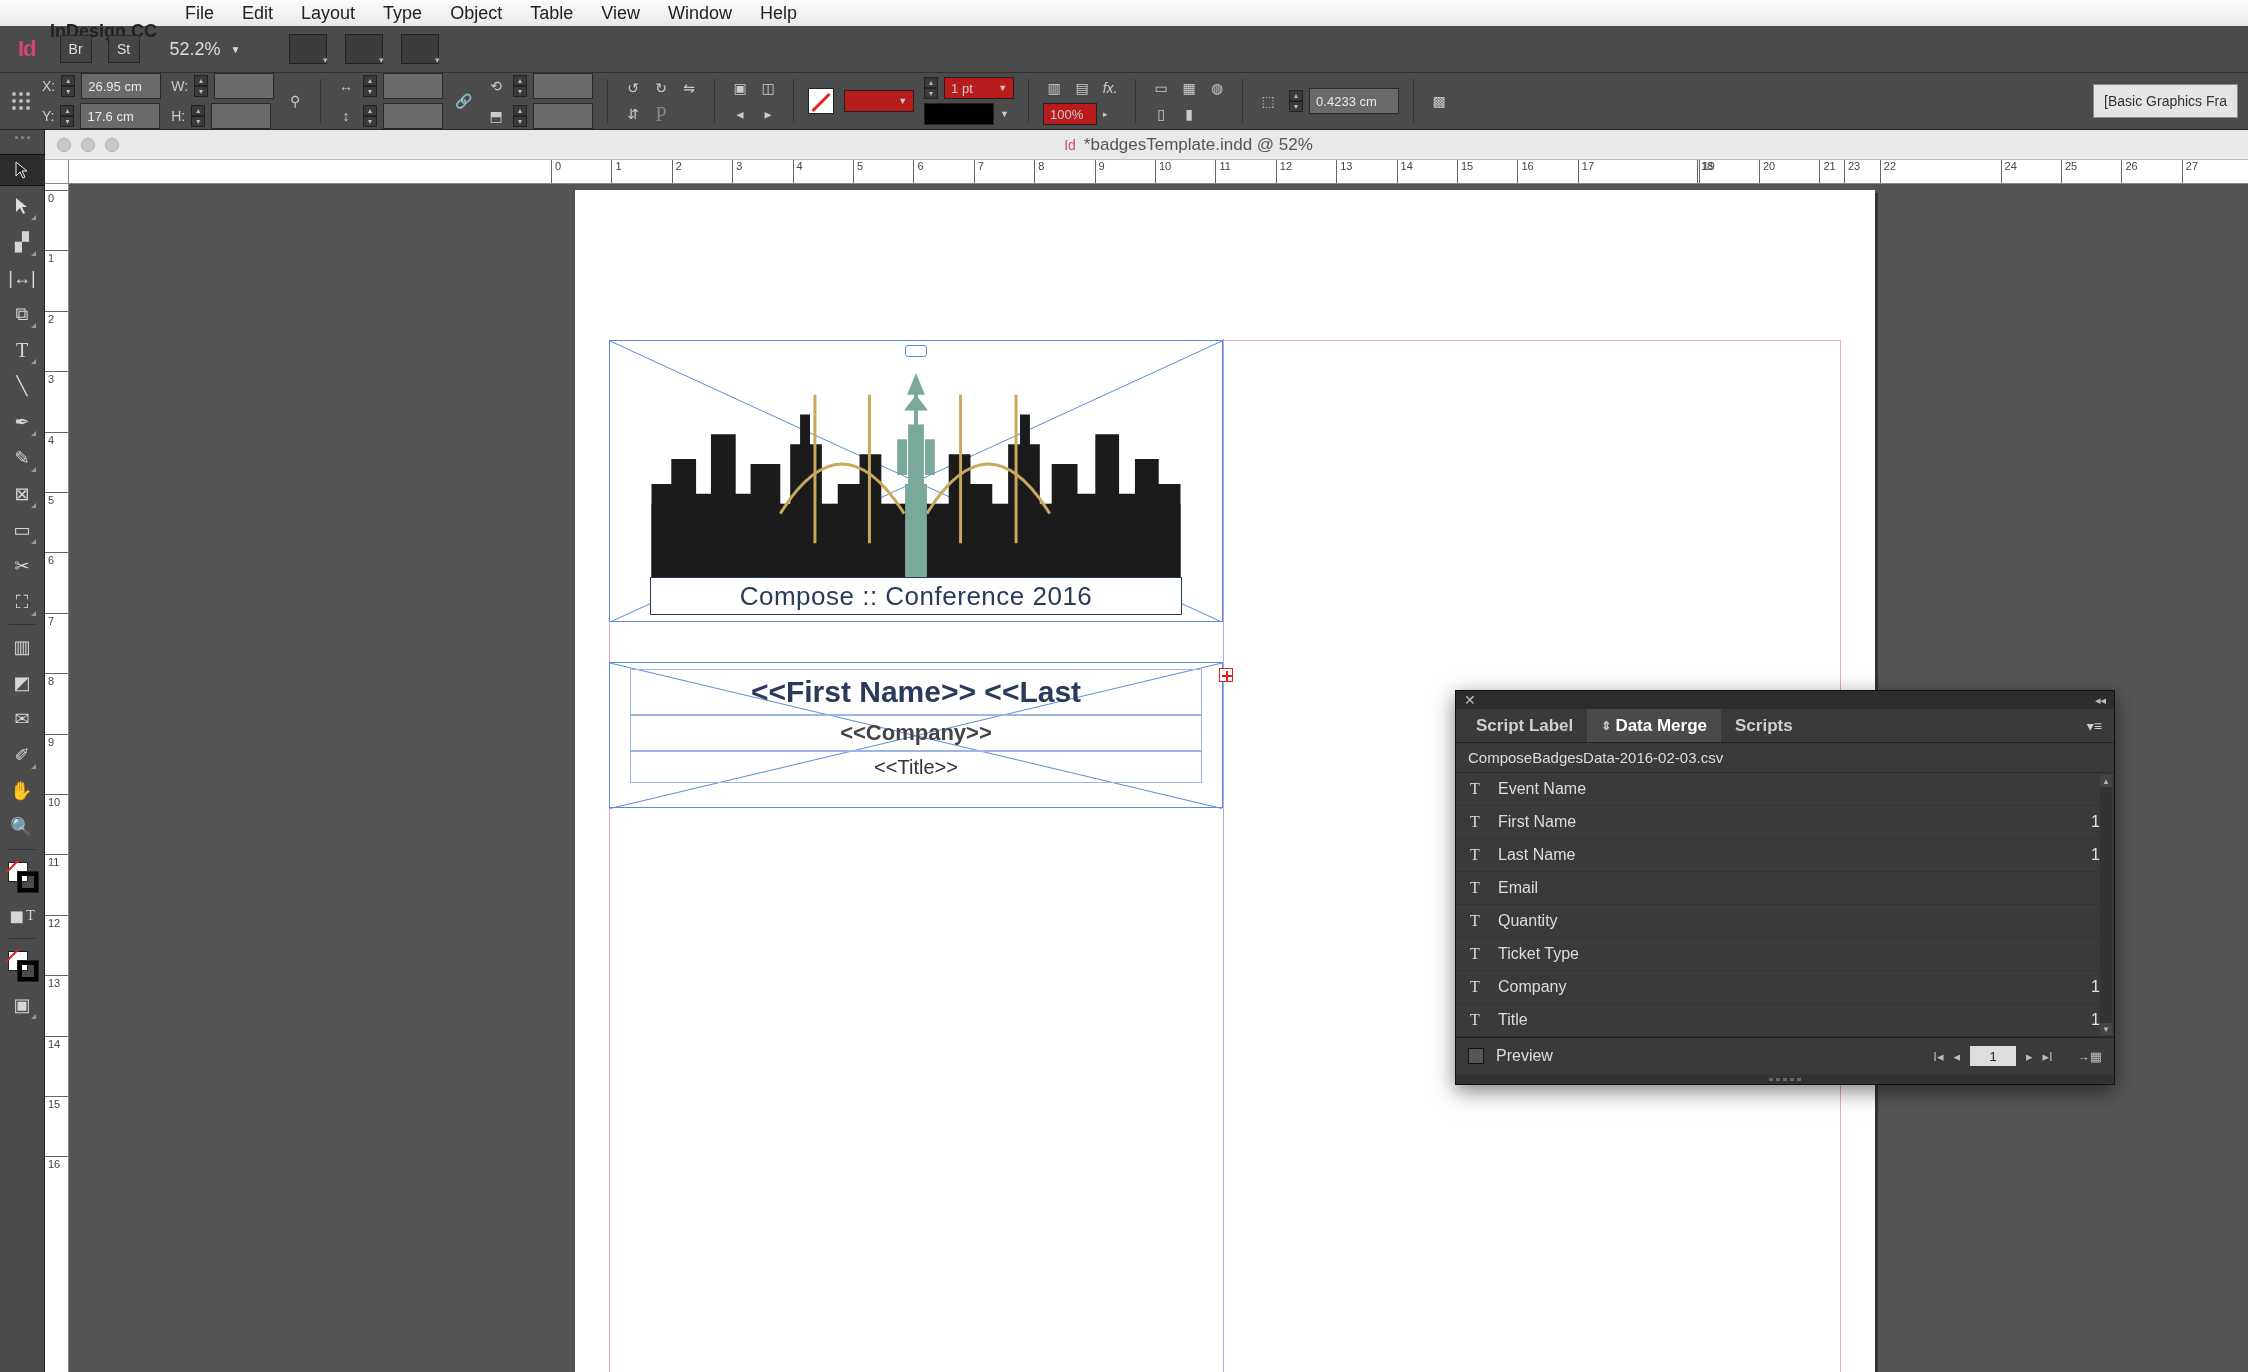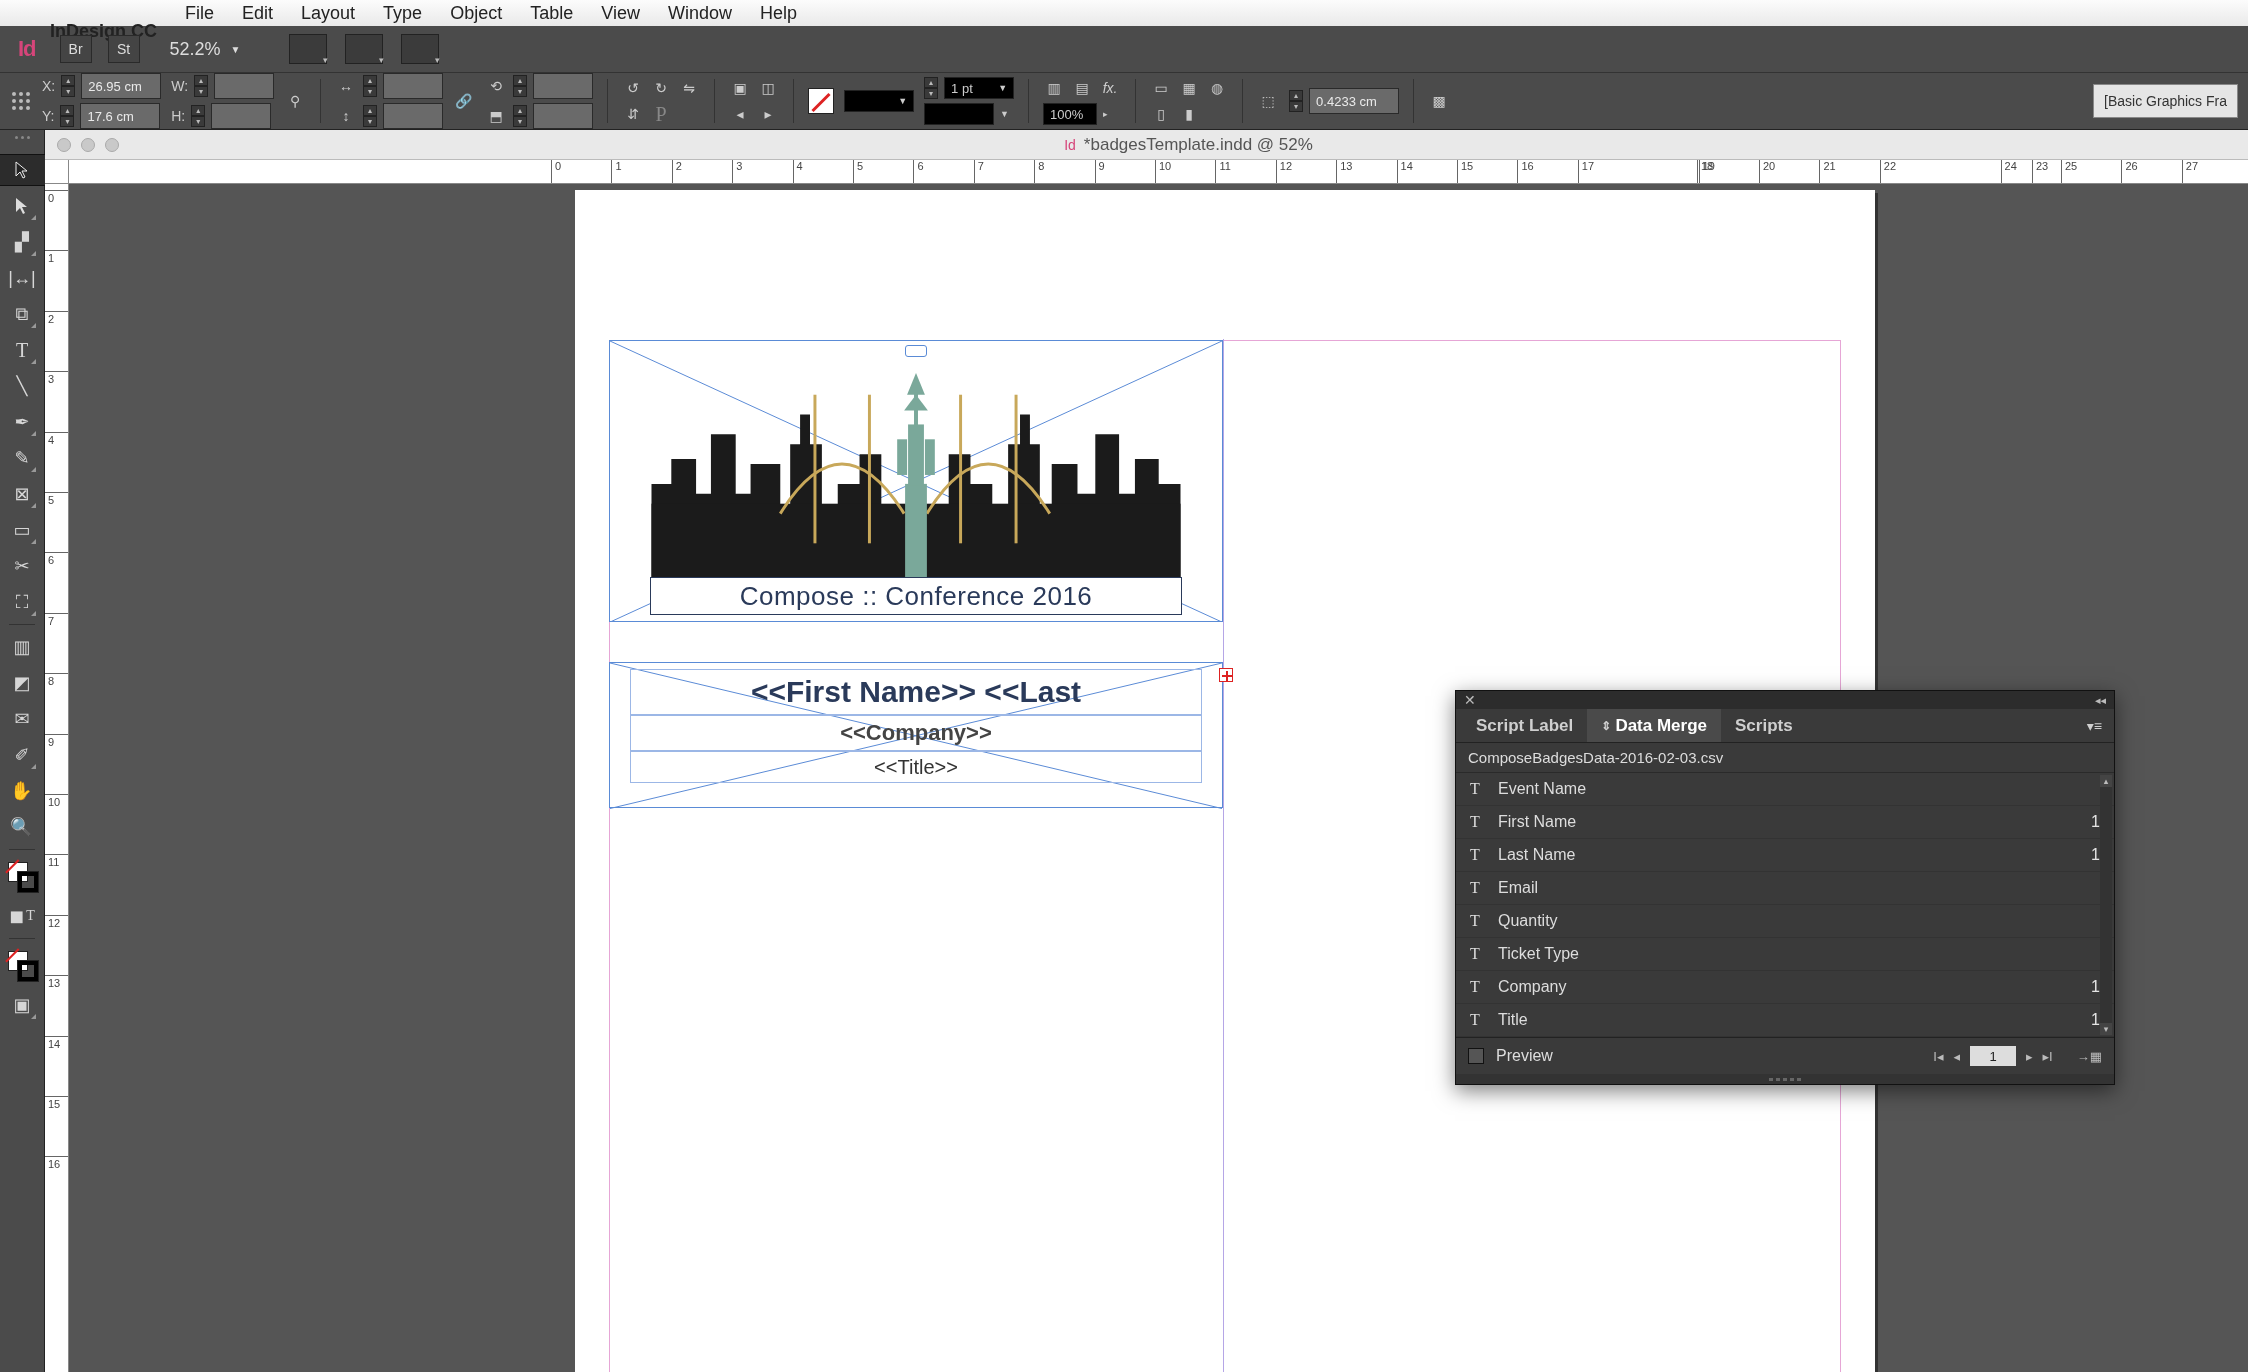--- a/index.html
+++ b/index.html
@@ -29,21 +29,21 @@
 .fld { height:22px; background:#6a6a6a; border:1px solid #2a2a2a; min-width:80px; padding:12px 6px; color:#eaeaea; font-size:13px; display:flex; align-items:center;}
 .fld.narrow{min-width:60px;}
 .fld.wide{min-width:90px;}
 .stepbtns{ display:flex; flex-direction:column;}
 .step{ width:14px; height:11px; background:#3a3a3a; border:1px solid #222; font-size:8px; color:#bbb; display:flex; align-items:center; justify-content:center;}
 .icon { width:22px; height:22px; display:flex; align-items:center; justify-content:center; color:#ccc; font-size:14px;}
 .sep { width:1px; height:44px; background:#333; margin:0 4px;}
 .swatch-none{ width:26px; height:26px; background:#fff; position:relative; border:1px solid #222;}
 .swatch-none::after{content:""; position:absolute; left:0; right:0; top:50%; border-top:3px solid #d22; transform:rotate(-45deg);}
 .swatch-black{ width:70px; height:22px; background:#000; border:1px solid #222;}
-.sel{ height:22px; min-width:70px; background:#000000; border:1px solid #222; display:flex; align-items:center; justify-content:space-between; padding:0 6px; font-size:13px;}
+.sel{ height:22px; min-width:70px; background:#b91c1c; border:1px solid #222; display:flex; align-items:center; justify-content:space-between; padding:0 6px; font-size:13px;}
 .sel .tri{font-size:9px;}
 .endlabel{ background:#e5e5e5; color:#333; border:1px solid #888; height:34px; padding:12px 10px; display:flex; align-items:center; font-size:14px; margin-left:auto;}
 
 
 .docwin { position:absolute; left:45px; top:130px; right:0; bottom:0; background:#555;}
 .dochdr { height:30px; background:#e9e9e9; border-bottom:1px solid #bbb; display:flex; align-items:center; gap:10px; }
 .traffic { display:flex; gap:10px; padding-left:12px;}
 .tlight{ width:14px; height:14px; border-radius:50%; background:#c9c9c9; border:1px solid #aaa;}
 .doctitle{ flex:1; text-align:center; color:#555; font-size:17px; display:flex; align-items:center; justify-content:center; gap:8px;}
 .doctitle .idico{ color:#d6457a; font-size:14px;}
@@ -406,21 +406,21 @@
       <div class="tick" style="left: 1267.2px;">13</div>
       <div class="tick" style="left: 1327.6px;">14</div>
       <div class="tick" style="left: 1388px;">15</div>
       <div class="tick" style="left: 1448.4px;">16</div>
       <div class="tick" style="left: 1508.8px;">17</div>
       <div class="tick" style="left: 1628px;">18</div>
       <div class="tick" style="left: 1629.6px;">19</div>
       <div class="tick" style="left: 1690px;">20</div>
       <div class="tick" style="left: 1750.4px;">21</div>
       <div class="tick" style="left: 1810.8px;">22</div>
-      <div class="tick" style="left: 1963px;">23</div>
+      <div class="tick" style="left: 1775px;">23</div>
       <div class="tick" style="left: 1931.6px;">24</div>
       <div class="tick" style="left: 1992px;">25</div>
       <div class="tick" style="left: 2052.4px;">26</div>
       <div class="tick" style="left: 2112.8px;">27</div>
     </div>
   <div class="vruler" id="vruler">
       <div class="tick" style="top: 6px;">0</div>
       <div class="tick" style="top: 66.4px;">1</div>
       <div class="tick" style="top: 126.8px;">2</div>
       <div class="tick" style="top: 187.2px;">3</div>

